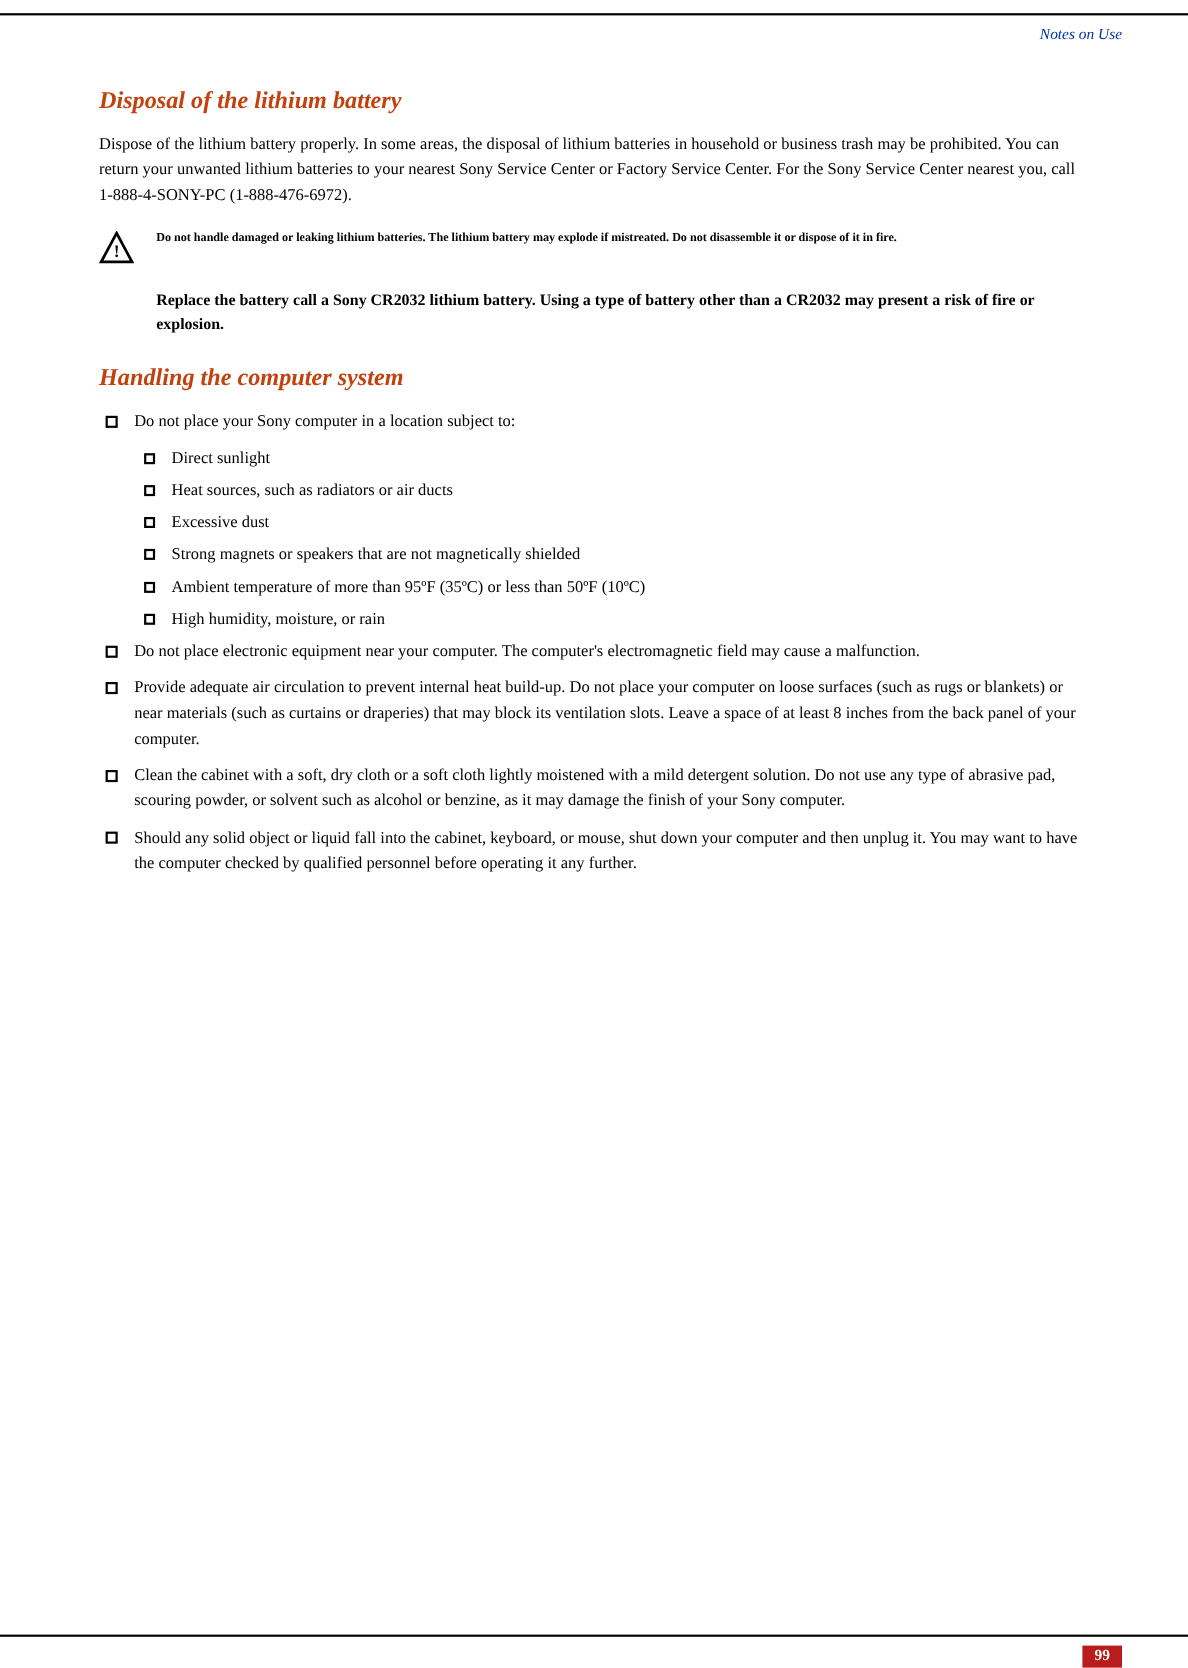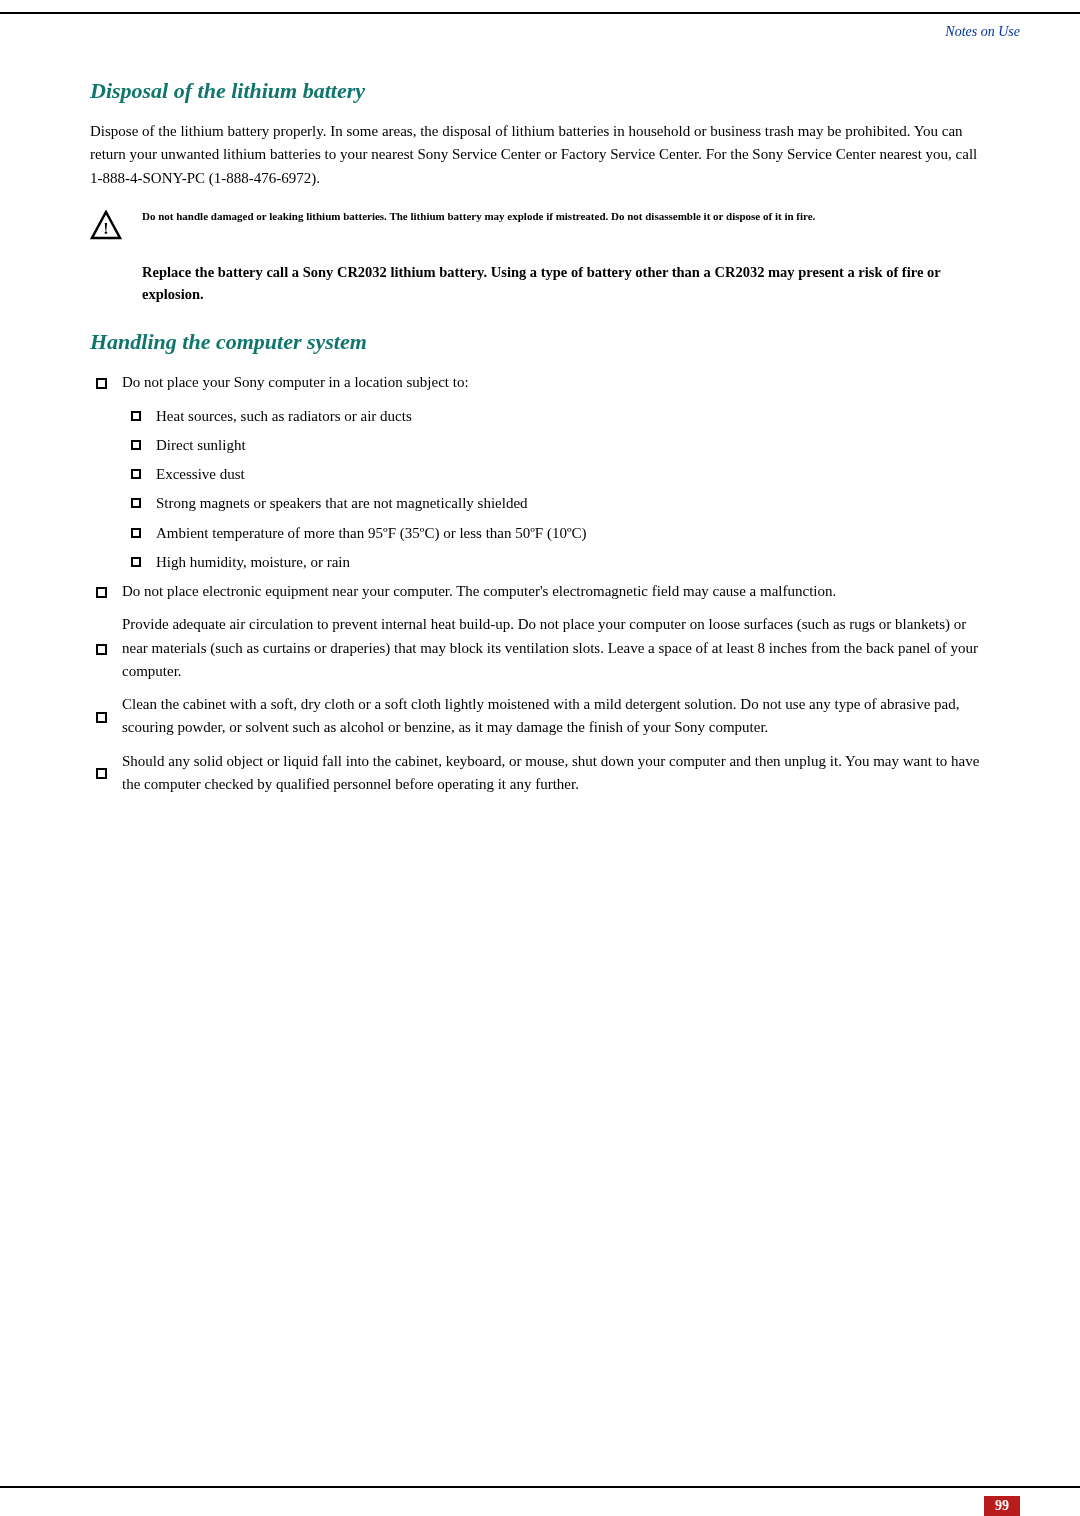--- a/index.html
+++ b/index.html
@@ -47,21 +47,21 @@
     }
 
     .content {
       padding: 20px 90px 80px 90px;
     }
 
     .section-title {
       font-size: 22px;
       font-style: italic;
       font-weight: bold;
-      color: #0f766e;
+      color: #c2410c;
       margin-bottom: 16px;
       margin-top: 10px;
     }
 
     .body-text {
       font-size: 15px;
       line-height: 1.55;
       margin-bottom: 18px;
       color: #000;
     }
@@ -107,21 +107,21 @@
       margin-left: 52px;
       margin-top: 6px;
     }
 
     .list-section {
       margin: 0 0 14px 0;
     }
 
     .list-item-outer {
       display: flex;
-      align-items: center;
+      align-items: flex-start;
       margin-bottom: 10px;
     }
 
     .checkbox-outer {
       flex-shrink: 0;
       width: 22px;
       height: 18px;
       margin-right: 10px;
       margin-top: 2px;
       display: flex;
@@ -246,27 +246,27 @@
           <span class="checkbox-inner"></span>
         </div>
         <span class="list-item-text">Do not place your Sony computer in a location subject to:</span>
       </div>
 
       <div class="sub-list">
         <div class="sub-list-item">
           <div class="sub-checkbox">
             <span class="sub-checkbox-inner"></span>
           </div>
+          <span class="sub-item-text">Direct sunlight</span>
+        </div>
+        <div class="sub-list-item">
+          <div class="sub-checkbox">
+            <span class="sub-checkbox-inner"></span>
+          </div>
           <span class="sub-item-text">Heat sources, such as radiators or air ducts</span>
-        </div>
-        <div class="sub-list-item">
-          <div class="sub-checkbox">
-            <span class="sub-checkbox-inner"></span>
-          </div>
-          <span class="sub-item-text">Direct sunlight</span>
         </div>
         <div class="sub-list-item">
           <div class="sub-checkbox">
             <span class="sub-checkbox-inner"></span>
           </div>
           <span class="sub-item-text">Excessive dust</span>
         </div>
         <div class="sub-list-item">
           <div class="sub-checkbox">
             <span class="sub-checkbox-inner"></span>

